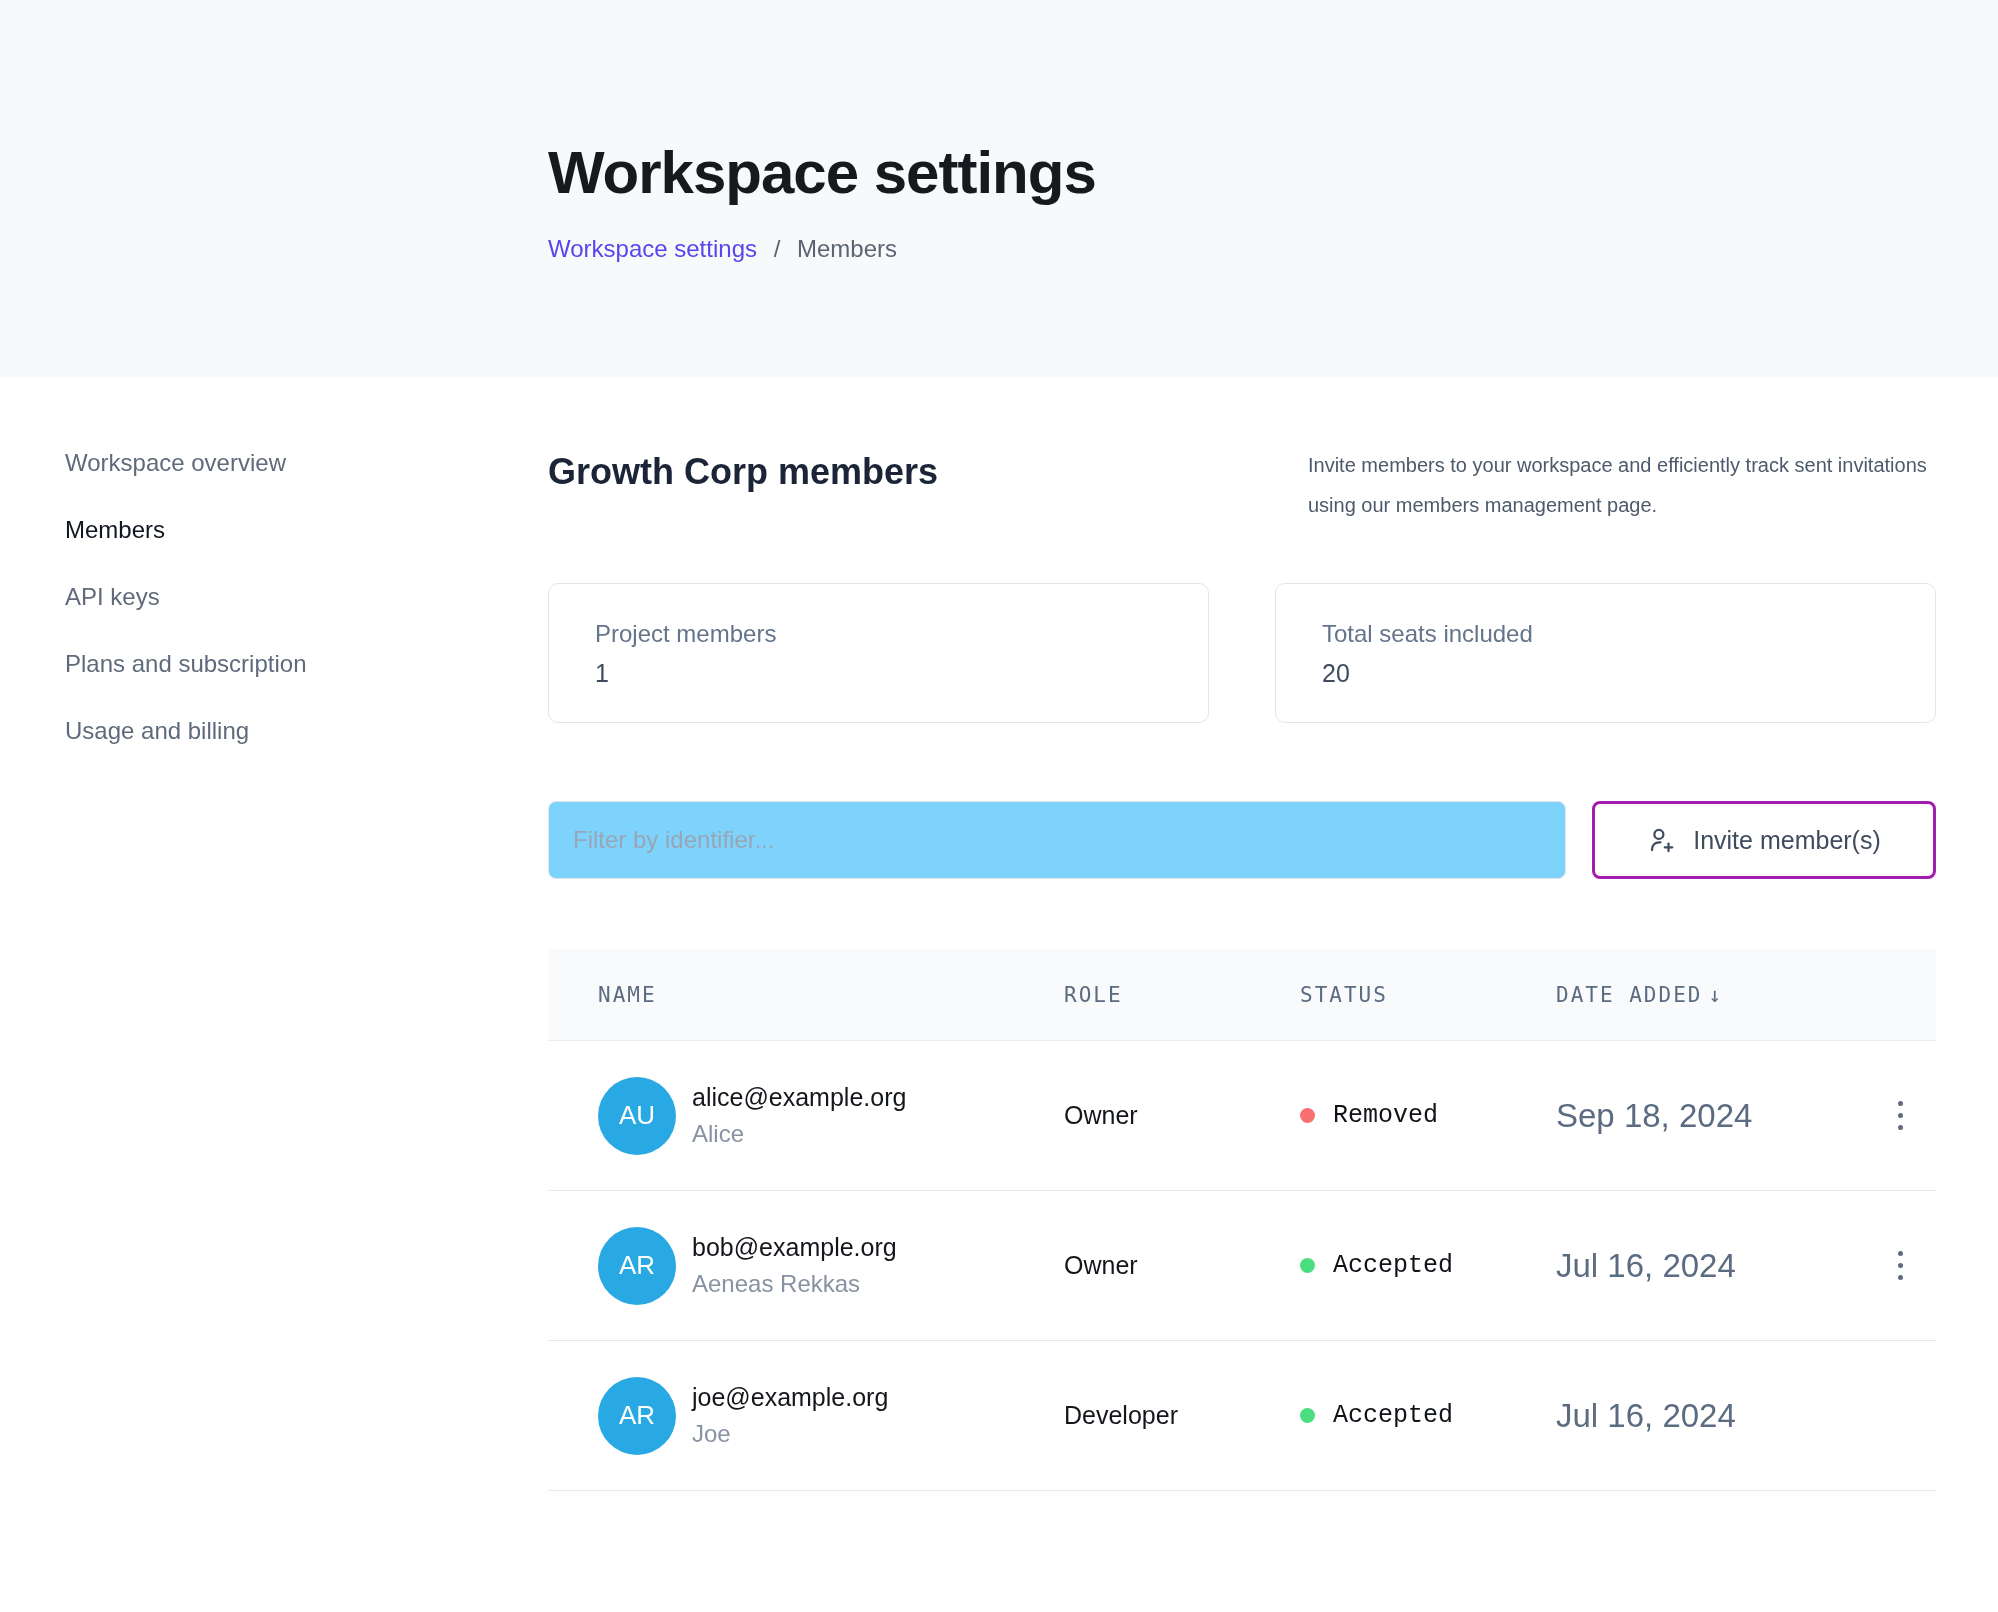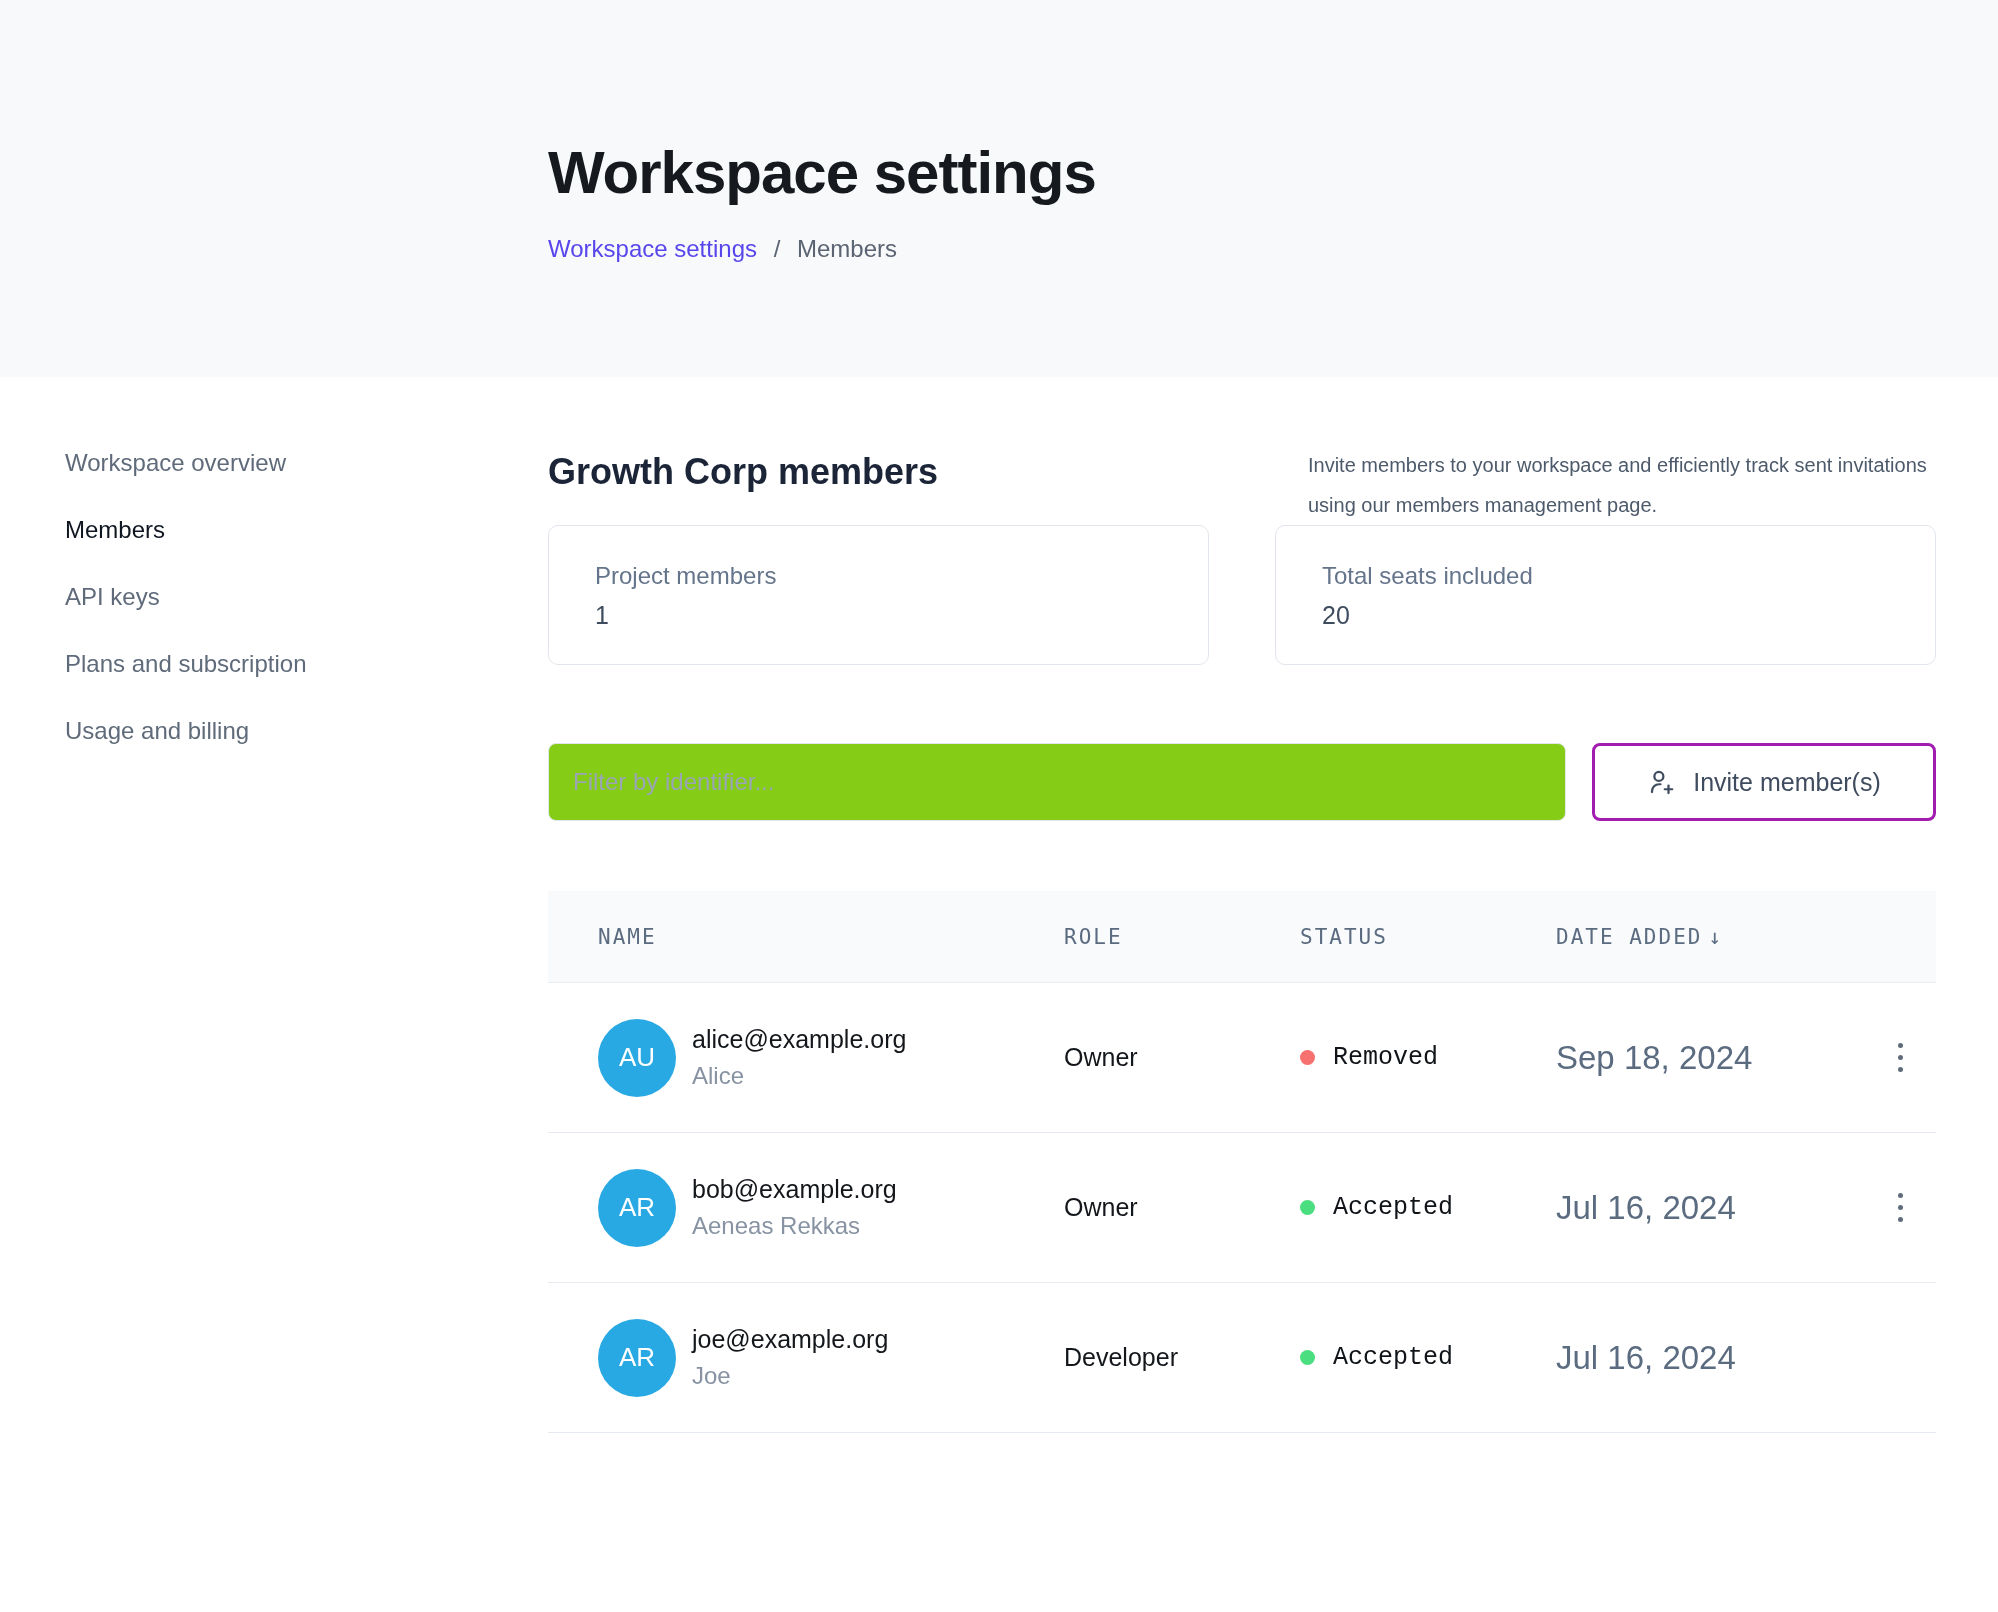--- a/index.html
+++ b/index.html
@@ -19,31 +19,31 @@
   .sidebar-item { font-size:24px; color:#5f6b7a; margin-bottom:39px; cursor:pointer; }
   .sidebar-item.active { color:#0f1621; font-weight:500; }
 
   .main { width:1388px; flex:none; padding-top:68px; }
 
   .top-row { display:flex; justify-content:space-between; align-items:flex-start; }
   .main h2 { font-size:36px; font-weight:600; color:#1b2537; padding-top:6px; }
   .desc { width:628px; font-size:20px; line-height:40px; color:#4d5a6b; }
 
   
-  .cards { display:flex; gap:66px; }
+  .cards { display:flex; gap:66px; margin-top:58px; }
   .card { flex:1; height:140px; border:1px solid #e1e6ed; border-radius:10px;
           padding:36px 0 0 46px; background:#fff; }
   .card .label { font-size:24px; color:#64748b; }
   .card .value { font-size:25px; color:#3f4b5e; margin-top:11px; }
 
   
   .filter-row { display:flex; gap:26px; margin-top:78px; }
   .filter-input { flex:1; height:78px; border:1px solid #e2e7ee; border-radius:8px;
                   font-size:24px; padding:0 24px; color:#2c3645; outline:none;
-                  font-family:"Liberation Sans", sans-serif; background:#84cc16; }
+                  font-family:"Liberation Sans", sans-serif; background:#7dd3fc; }
   .filter-input::placeholder { color:#9aa5b5; }
   .invite-btn { width:344px; height:78px; border:3px solid #a21caf; border-radius:8px;
                 background:#fff; display:flex; align-items:center; justify-content:center;
                 gap:16px; font-size:25px; color:#3f4b5e; cursor:pointer;
                 font-family:"Liberation Sans", sans-serif; }
   .invite-btn svg { display:block; }
 
   
   .table { margin-top:70px; }
   .thead, .trow { display:grid;

